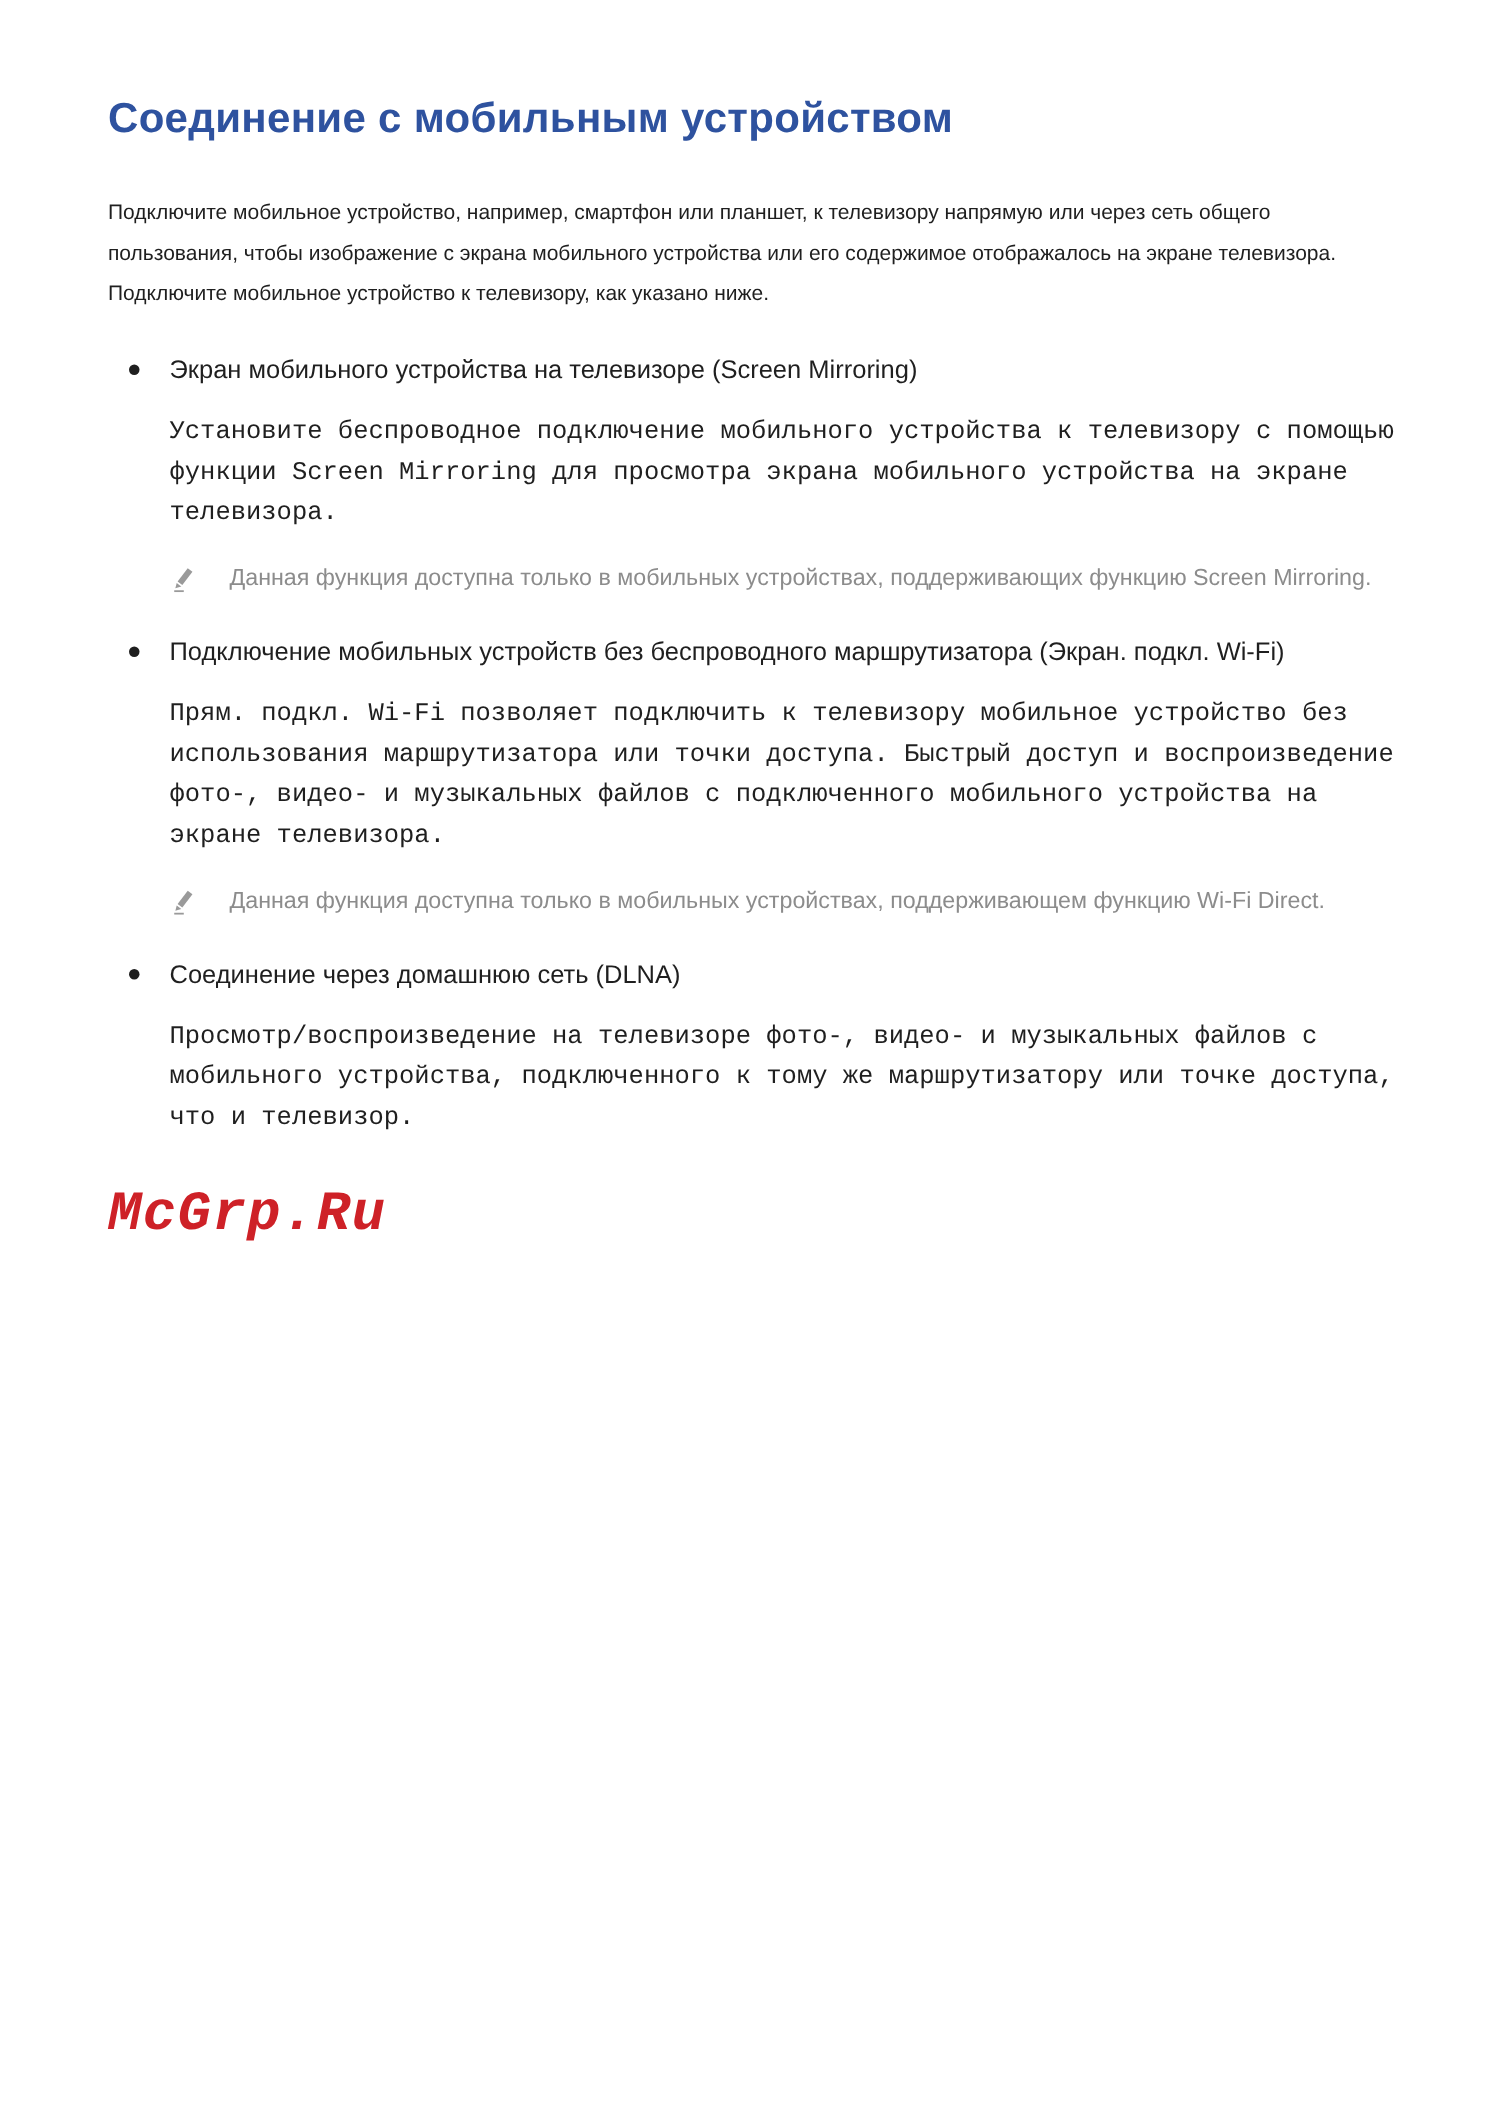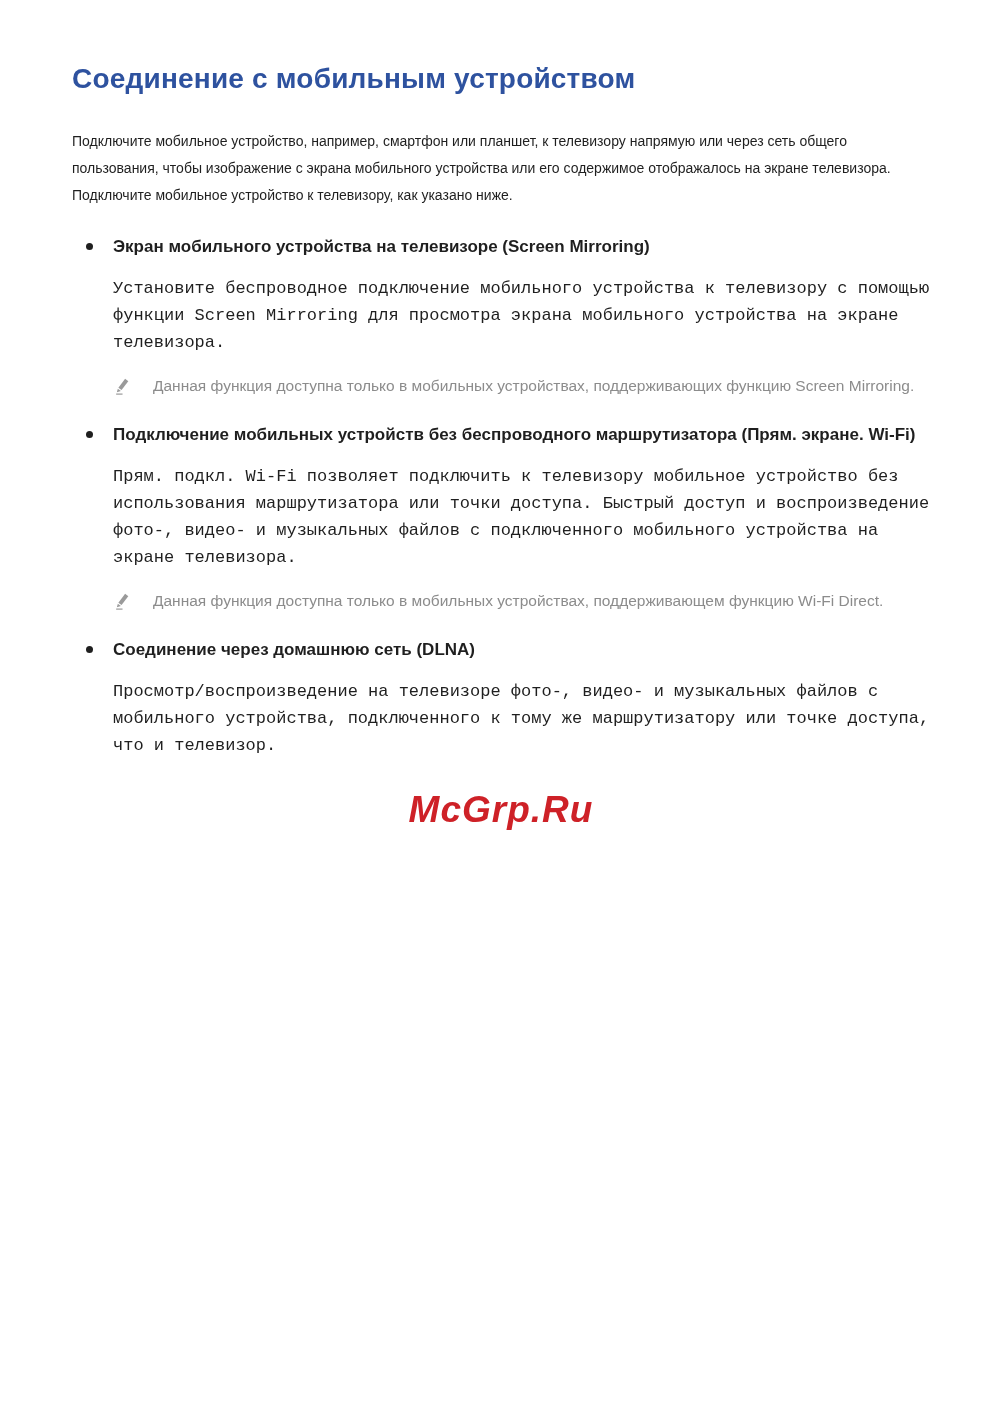--- a/index.html
+++ b/index.html
@@ -45,21 +45,21 @@
     margin: 8px 0 0 14px;
   }
   .bullet-content {
     margin-left: 20px;
     max-width: 822px;
   }
   .bullet-heading {
     margin: 0;
     font-size: 17px;
     line-height: 24px;
-    font-weight: 700;
+    font-weight: 400;
     color: #1f1f1f;
   }
   .bullet-body {
     margin: 16px 0 0 0;
     font-size: 17px;
     line-height: 27px;
     font-family: Liberation Mono, monospace;
   }
   .note {
     display: flex;
@@ -74,26 +74,25 @@
     margin-top: 1px;
   }
   .note .note-text {
     margin-left: 22px;
     font-size: 15.5px;
     line-height: 22px;
     color: #8c8c8c;
   }
   .watermark {
     margin-top: 30px;
-    text-align: center;
     font-size: 37px;
     font-style: italic;
     font-weight: 600;
     color: #ce2127;
-    font-family: Liberation Sans, sans-serif;
+    font-family: Liberation Mono, monospace;
     letter-spacing: 1px;
   }
 </style>
 </head>
 <body>
 
 <div class="page">
 
   <h1 class="page-title">Соединение с мобильным устройством</h1>
 
@@ -115,21 +114,21 @@
           </svg>
         </span>
         <span class="note-text">Данная функция доступна только в мобильных устройствах, поддерживающих функцию Screen Mirroring.</span>
       </div>
     </div>
   </div>
 
   <div class="bullet-item">
     <span class="bullet-dot"></span>
     <div class="bullet-content">
-      <h2 class="bullet-heading">Подключение мобильных устройств без беспроводного маршрутизатора (Прям. экране. Wi-Fi)</h2>
+      <h2 class="bullet-heading">Подключение мобильных устройств без беспроводного маршрутизатора (Экран. подкл. Wi-Fi)</h2>
       <p class="bullet-body">Прям. подкл. Wi-Fi позволяет подключить к телевизору мобильное устройство без использования маршрутизатора или точки доступа. Быстрый доступ и воспроизведение фото-, видео- и музыкальных файлов с подключенного мобильного устройства на экране телевизора.</p>
       <div class="note">
         <span class="pencil-wrap">
           <svg viewBox="0 0 24 26" width="18" height="20" aria-hidden="true">
             <g fill="#9a9a9a">
               <path d="M7.2 15.2 L16.2 3.4 L20.4 6.6 L11.4 18.3 Z"></path>
               <path d="M6.4 16.6 L10.5 19.6 L5.2 21.3 Z"></path>
               <rect x="4.2" y="23" width="8.5" height="1.6"></rect>
             </g>
           </svg>

